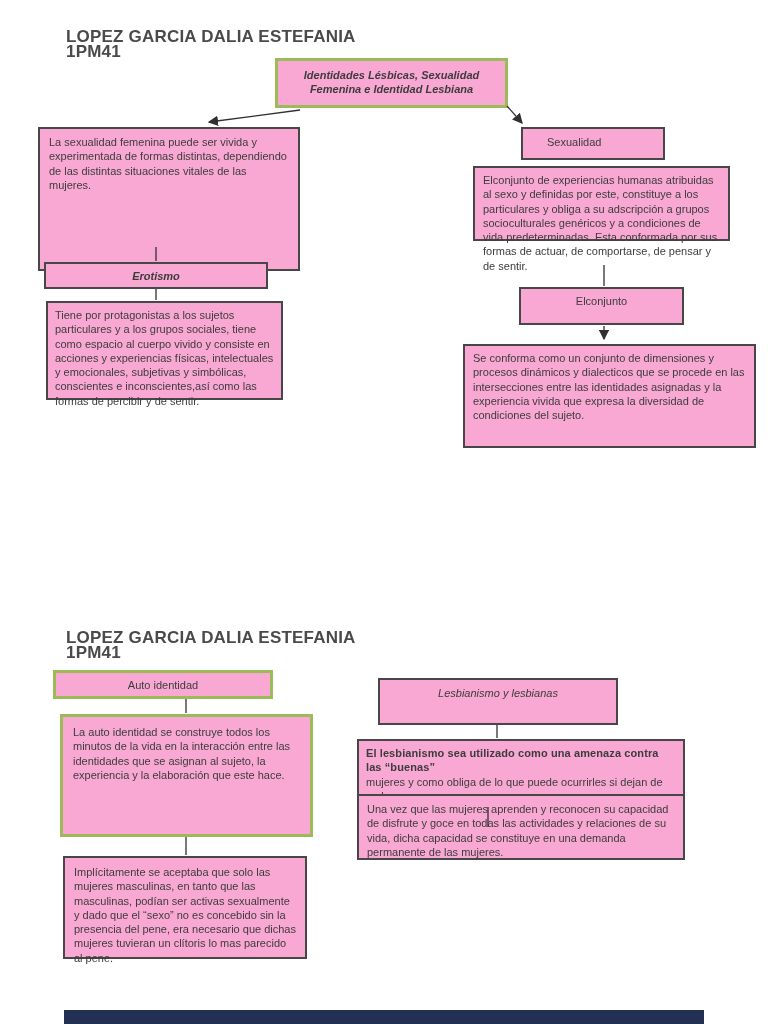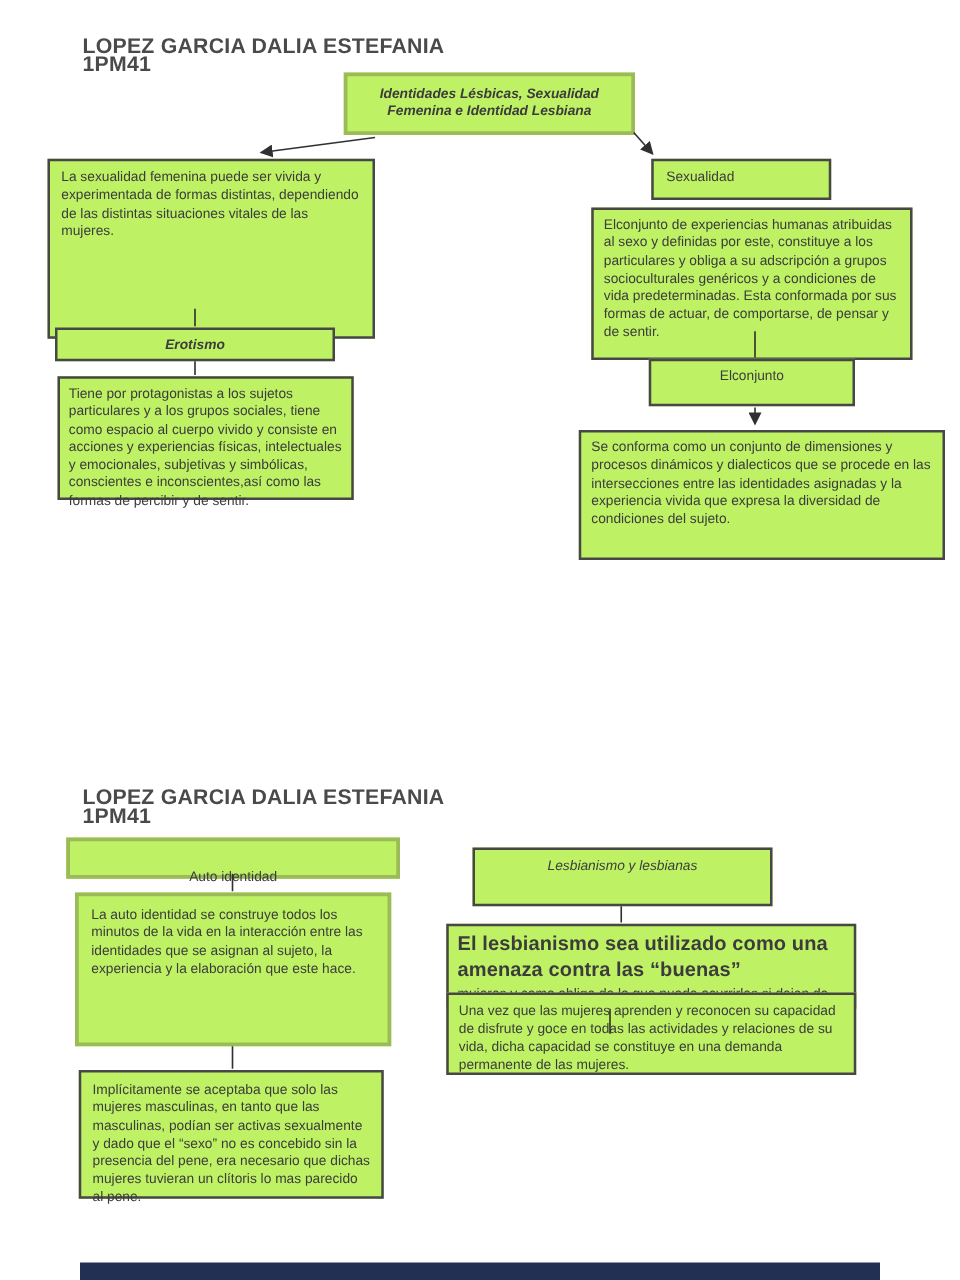--- a/index.html
+++ b/index.html
@@ -2,41 +2,41 @@
 <html><head>
 <meta charset="utf-8">
 <style>
   html,body{margin:0;padding:0;background:#ffffff;}
   .stage{
     position:relative;width:768px;height:1024px;margin:0 auto;background:#ffffff;
     font-family:"Liberation Sans",sans-serif;color:#3c3c3c;overflow:hidden;
   }
   .hdr{position:absolute;font-size:17px;font-weight:bold;color:#4a4a4a;letter-spacing:.2px;}
   .box{
-    position:absolute;box-sizing:border-box;background:#bef264;
+    position:absolute;box-sizing:border-box;background:#f9a8d4;
     border:2px solid #474747;font-size:11px;line-height:1.3;color:#3c3c3c;
     padding:5px 8px;
   }
   .green{border:3px solid #9bbb59;}
   .ctr{text-align:center;}
   .bi{font-weight:bold;font-style:italic;}
-  .semib{font-weight:bold;font-size:16px;letter-spacing:.1px;}
+  .semib{font-weight:bold;font-size:11px;letter-spacing:.1px;}
 
   
   #titleBox{left:275px;top:58px;width:233px;height:50px;padding-top:7px;}
   #sexFemBox{left:38px;top:127px;width:262px;height:144px;padding:6px 9px;}
   #erotTitle{left:44px;top:262px;width:224px;height:27px;padding-top:5px;}
   #erotDesc{left:46px;top:301px;width:237px;height:99px;padding:5px 7px;}
-  #sexTitle{left:521px;top:127px;width:144px;height:33px;padding:6px 10px;}
-  #sexDesc{left:473px;top:166px;width:257px;height:122px;padding:5px 8px;}
+  #sexTitle{left:521px;top:127px;width:144px;height:33px;padding:6px 24px;}
+  #sexDesc{left:473px;top:166px;width:257px;height:75px;padding:5px 8px;}
   #identTitle{left:519px;top:287px;width:165px;height:38px;padding-top:5px;}
   #identDesc{left:463px;top:344px;width:293px;height:104px;padding:5px 8px;}
 
   
-  #autoTitle{left:53px;top:670px;width:267px;height:29px;padding-top:22px;text-align:center;}
+  #autoTitle{left:53px;top:670px;width:220px;height:29px;padding-top:5px;text-align:center;}
   #autoDesc{left:60px;top:714px;width:253px;height:123px;padding:8px 10px;}
   #implBox{left:63px;top:856px;width:244px;height:103px;padding:7px 9px;}
   #lesbTitle{left:378px;top:678px;width:240px;height:47px;padding-top:6px;font-style:italic;}
   #lesbDesc{left:357px;top:739px;width:328px;height:68px;padding:5px 7px;}
   #unaVezBox{left:357px;top:794px;width:328px;height:66px;padding:6px 8px;}
 
   #pageGap{position:absolute;left:64px;top:1010px;width:640px;height:14px;background:#223054;}
 
   svg.connectors{position:absolute;left:0;top:0;pointer-events:none;}
 </style>

